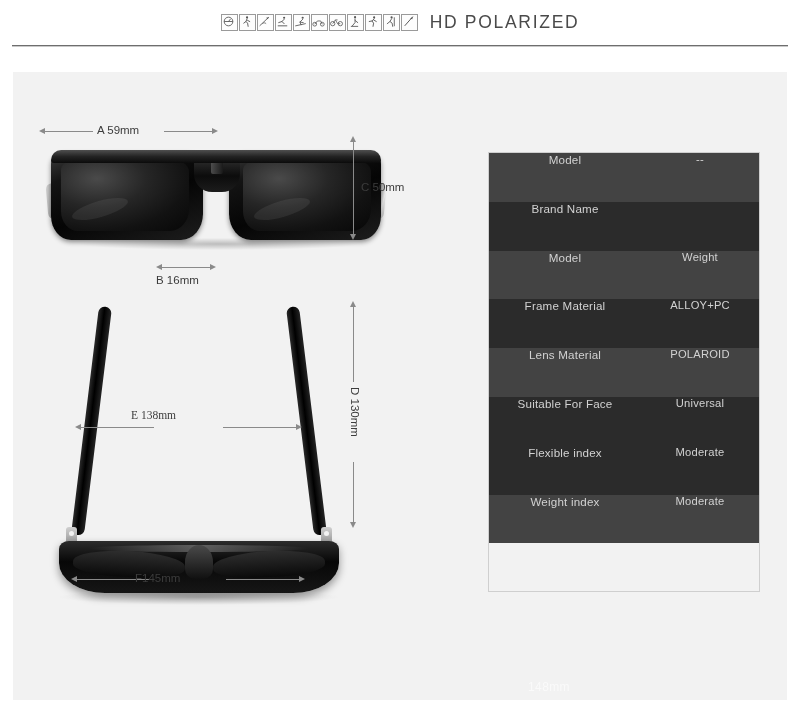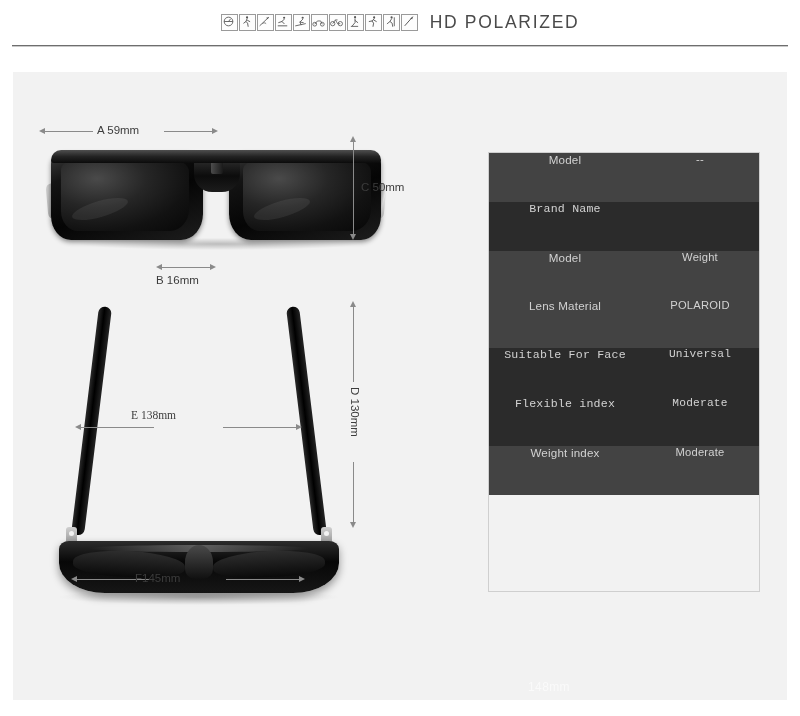--- a/index.html
+++ b/index.html
@@ -167,21 +167,21 @@
   #spec-table{
     position:absolute;left:475px;top:80px;width:272px;height:440px;
     border:1px solid #cfcfcf;
     box-sizing:border-box;
   }
   .spec-row{
     display:flex;height:48.8px;
     box-sizing:border-box;
   }
   .spec-row.odd{background:#434343;}
-  .spec-row.even{background:#2b2b2b;font-family:Liberation Mono, monospace;}
+  .spec-row.even{background:#2b2b2b;}
   .spec-key{
     flex:0 0 152px;text-align:center;
     color:#d2d2d2;font-size:11.6px;letter-spacing:.2px;
   }
   .spec-val{
     flex:1;text-align:center;
     color:#d2d2d2;font-size:11.2px;letter-spacing:.2px;
   }
   #table-footnote{
     position:absolute;left:515px;top:608px;
@@ -359,20 +359,24 @@
       <div class="spec-val">--</div>
     </div>
     <div class="spec-row even">
       <div class="spec-key">Brand Name</div>
       <div class="spec-val"></div>
     </div>
     <div class="spec-row odd">
       <div class="spec-key">Model</div>
       <div class="spec-val">Weight</div>
     </div>
+    <div class="spec-row even">
+      <div class="spec-key">Frame Material</div>
+      <div class="spec-val">ALLOY+PC</div>
+    </div>
     <div class="spec-row odd">
       <div class="spec-key">Lens Material</div>
       <div class="spec-val">POLAROID</div>
     </div>
     <div class="spec-row even">
       <div class="spec-key">Suitable For Face</div>
       <div class="spec-val">Universal</div>
     </div>
     <div class="spec-row even">
       <div class="spec-key">Flexible index</div>

